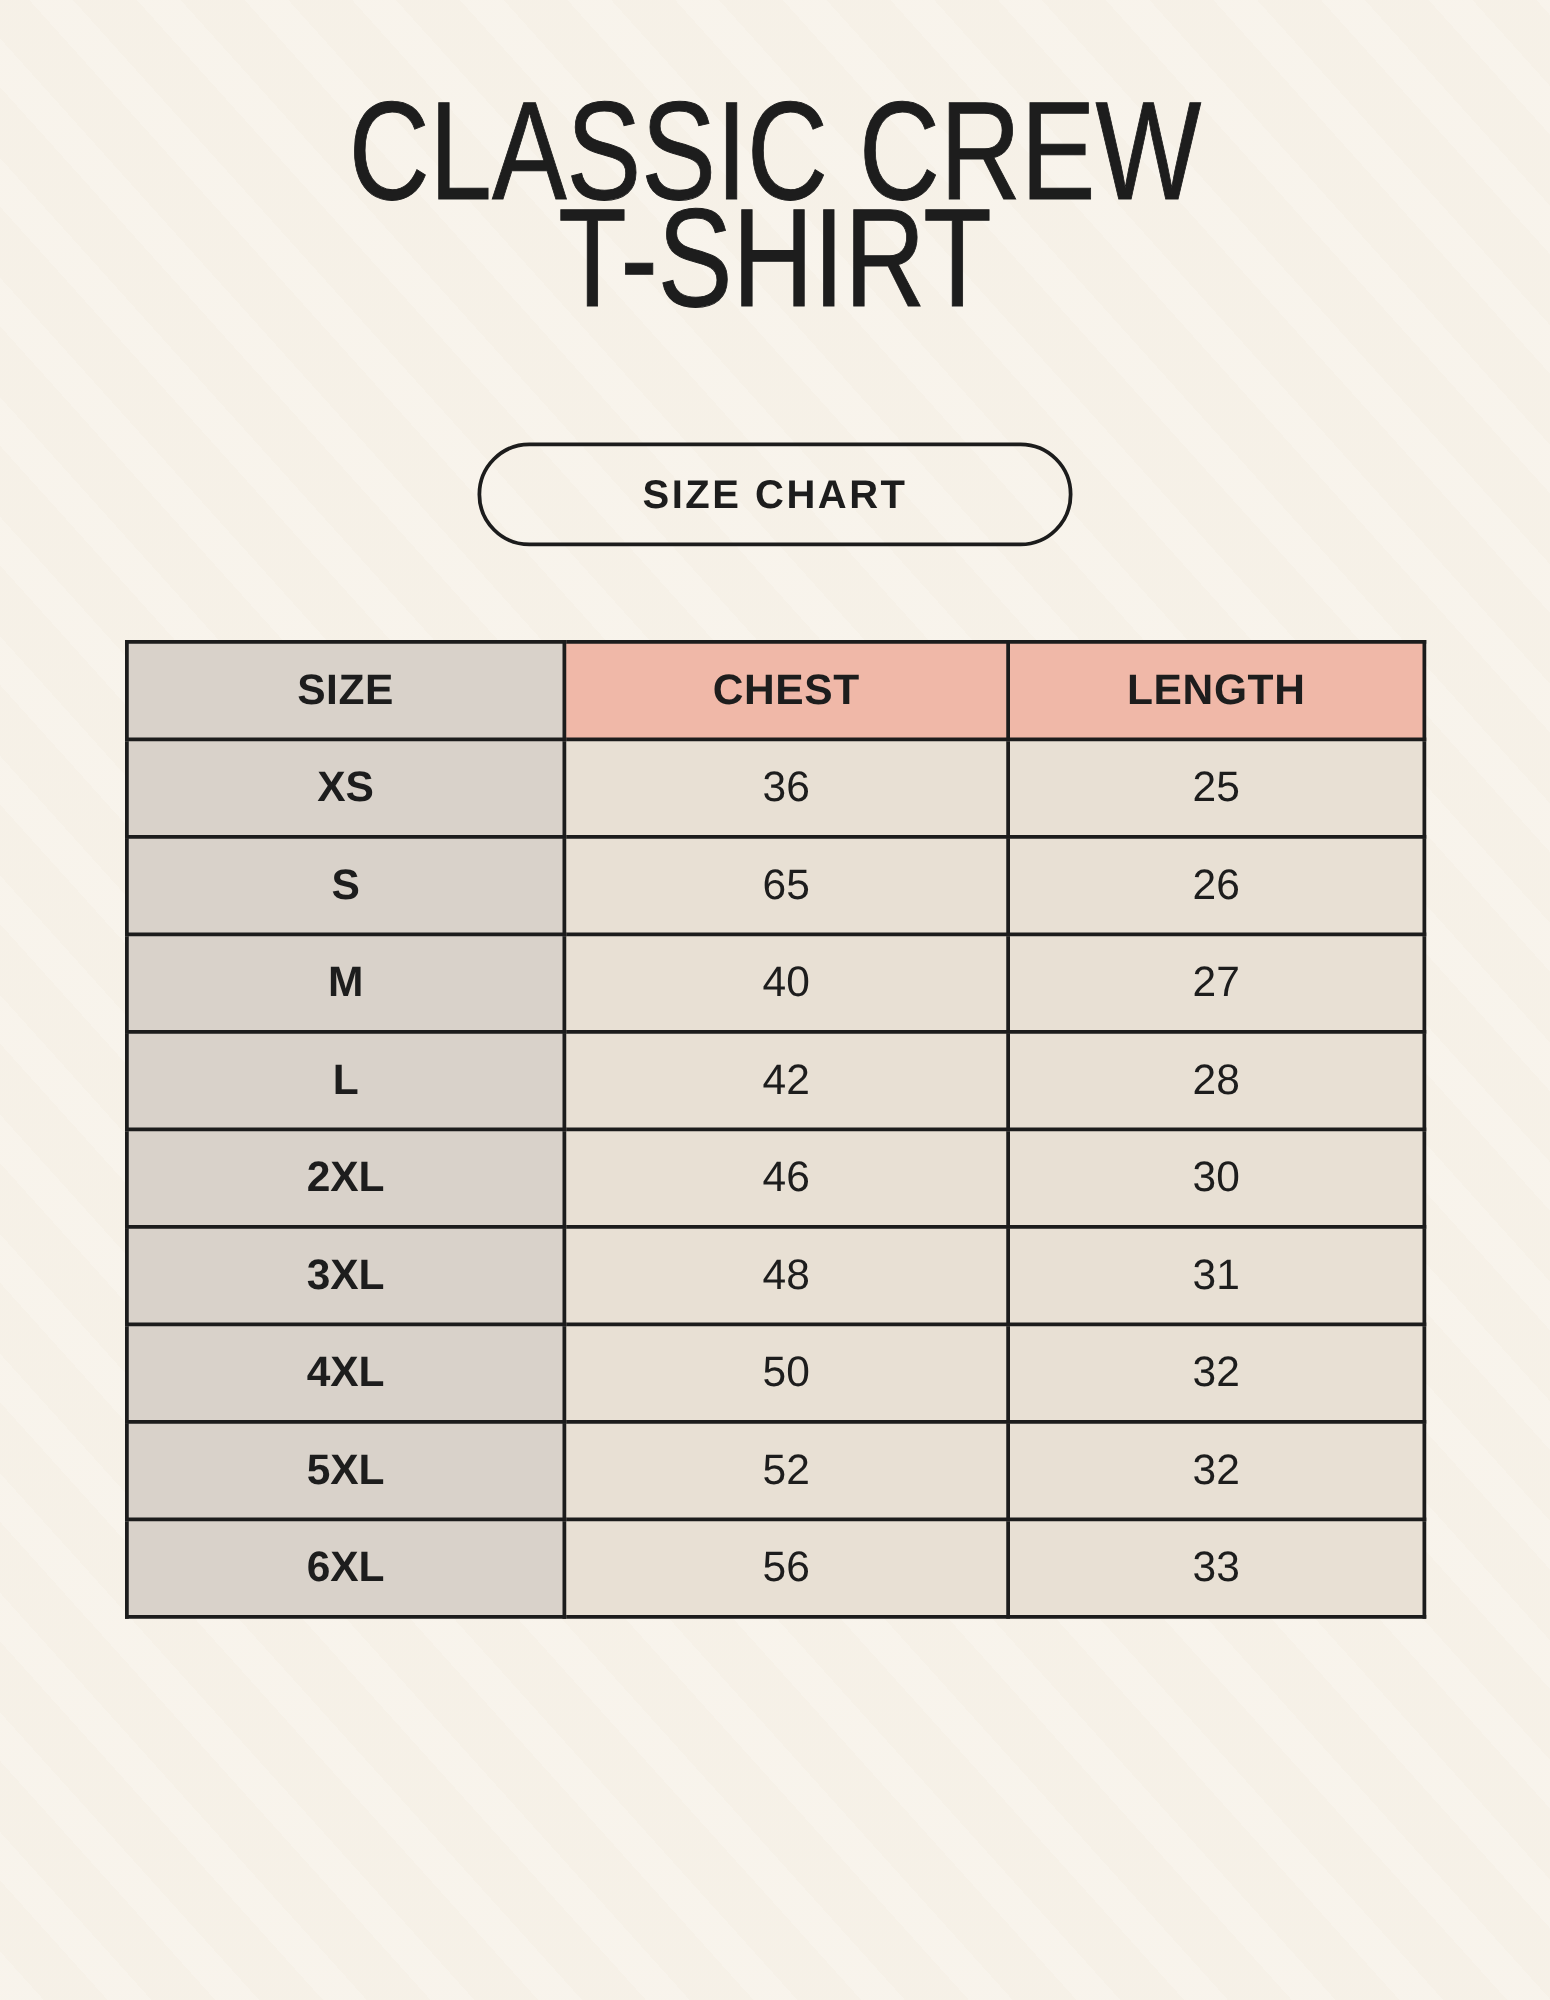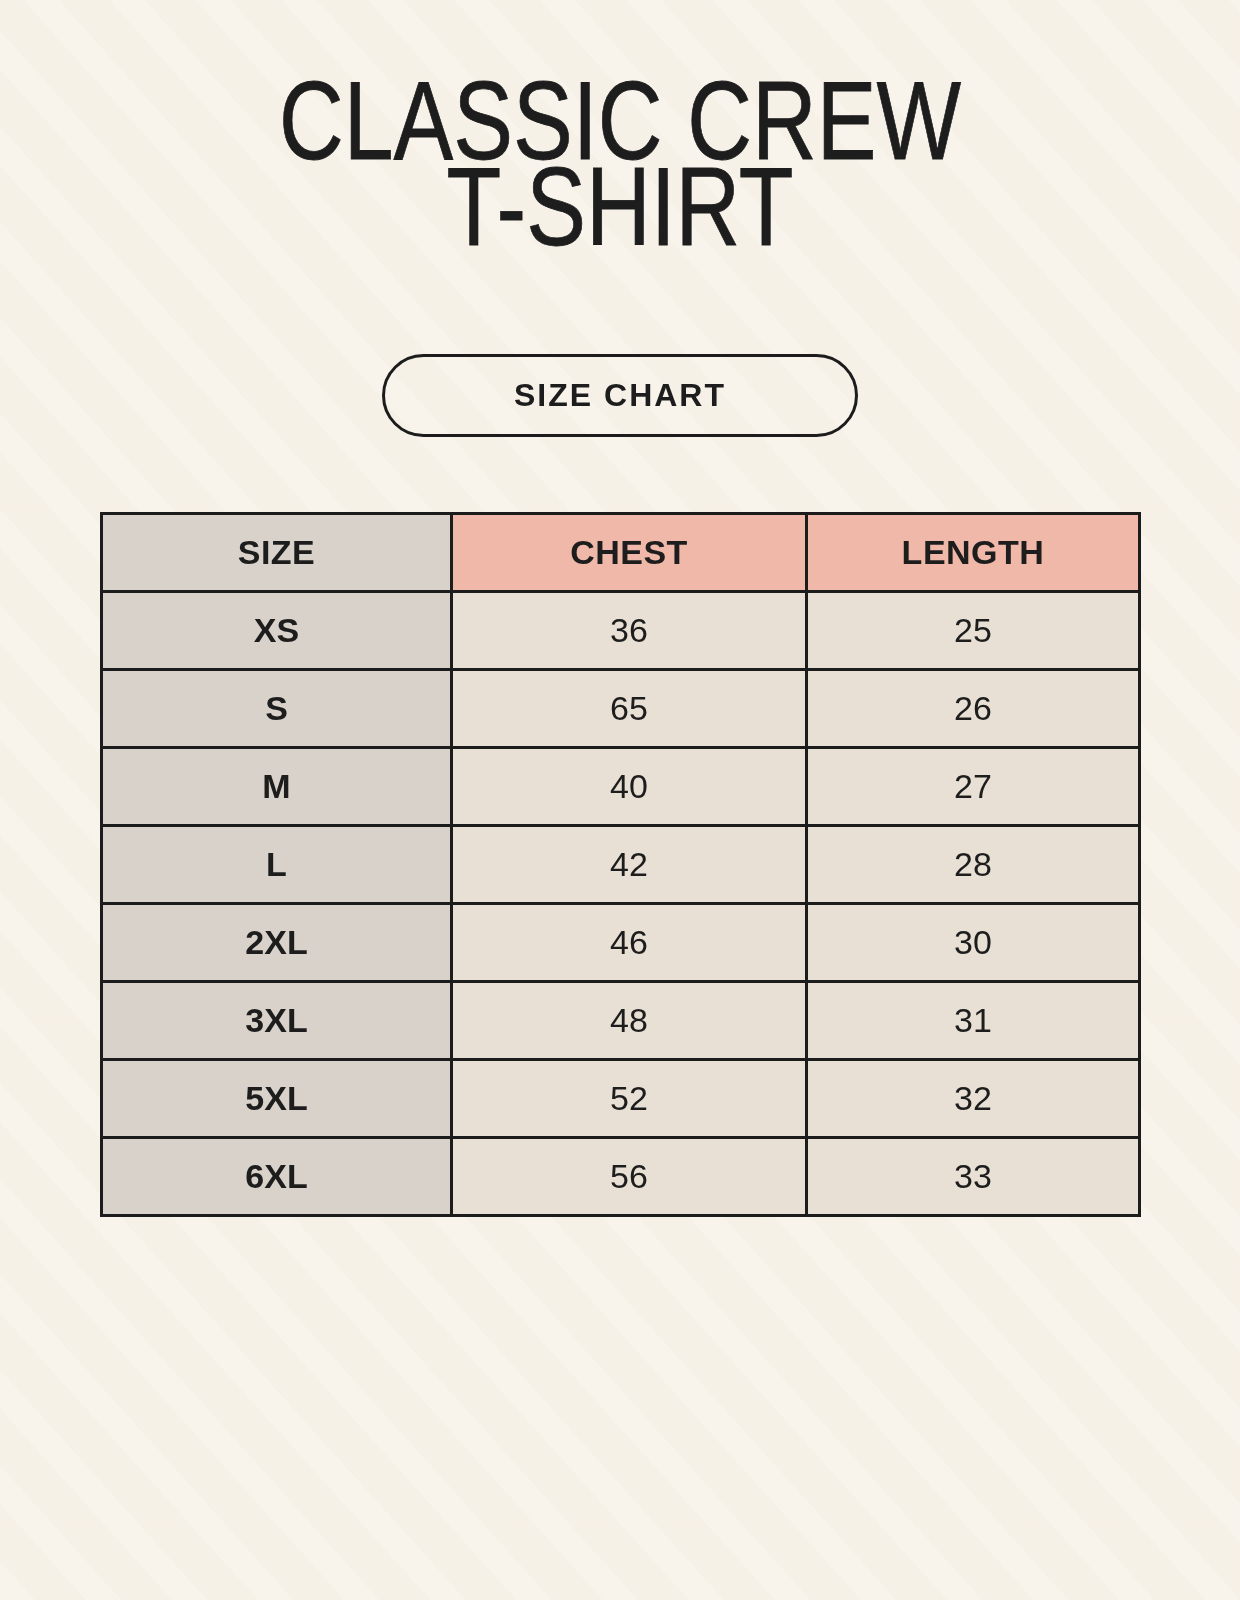--- a/index.html
+++ b/index.html
@@ -148,20 +148,25 @@
           <td class="size-col">2XL</td>
           <td>46</td>
           <td>30</td>
         </tr>
         <tr>
           <td class="size-col">3XL</td>
           <td>48</td>
           <td>31</td>
         </tr>
         <tr>
+          <td class="size-col">4XL</td>
+          <td>50</td>
+          <td>32</td>
+        </tr>
+        <tr>
           <td class="size-col">5XL</td>
           <td>52</td>
           <td>32</td>
         </tr>
         <tr>
           <td class="size-col">6XL</td>
           <td>56</td>
           <td>33</td>
         </tr>
       </tbody>

